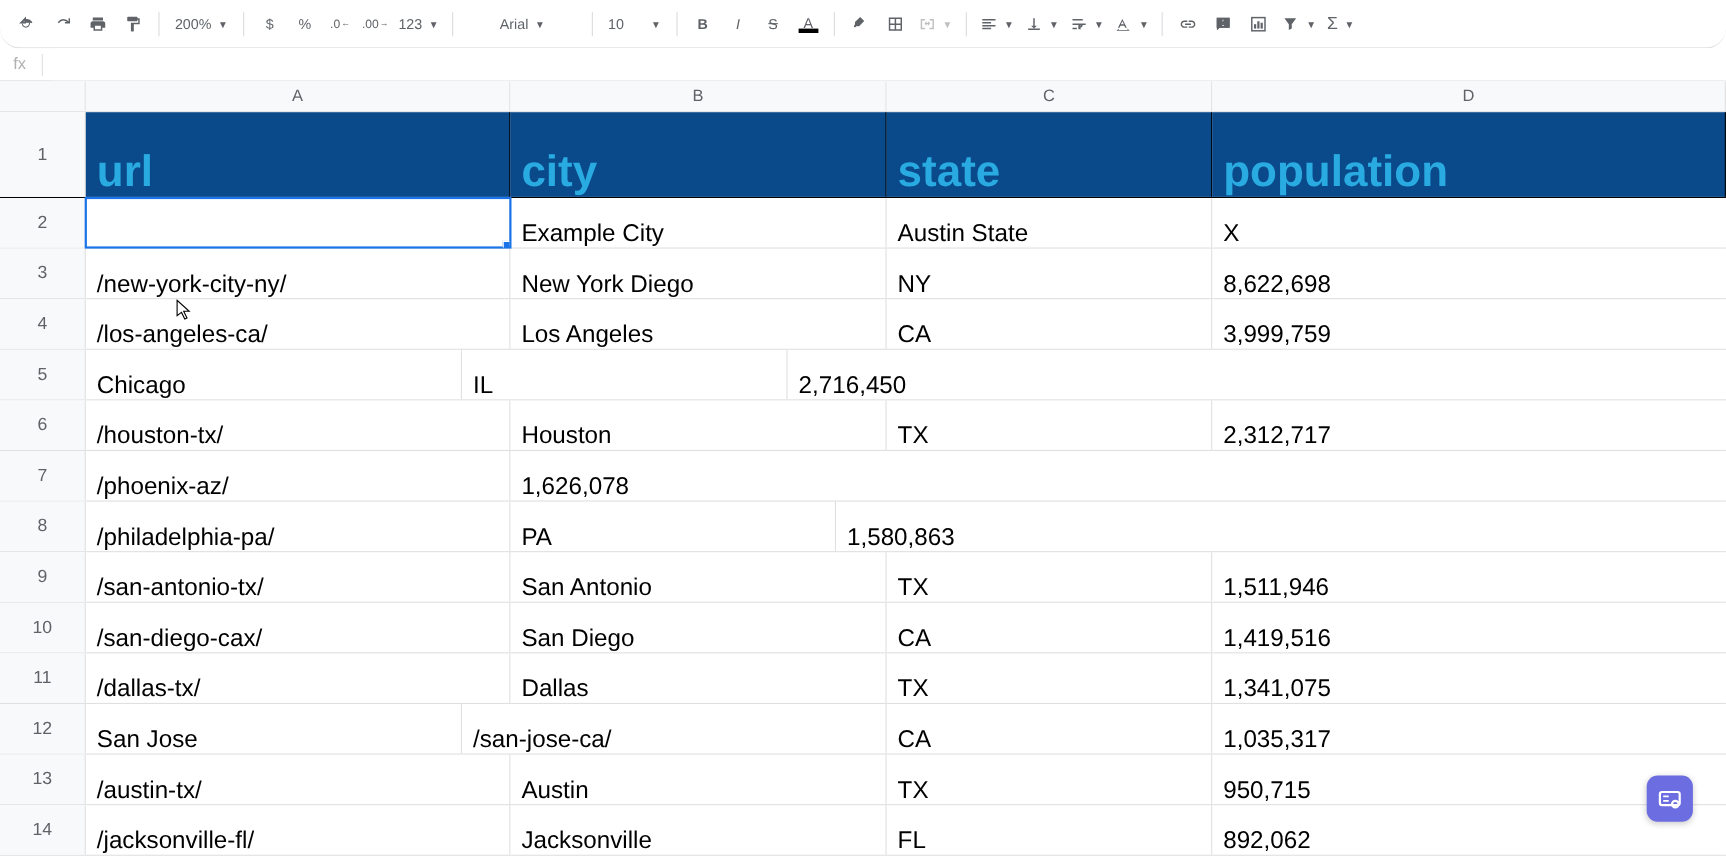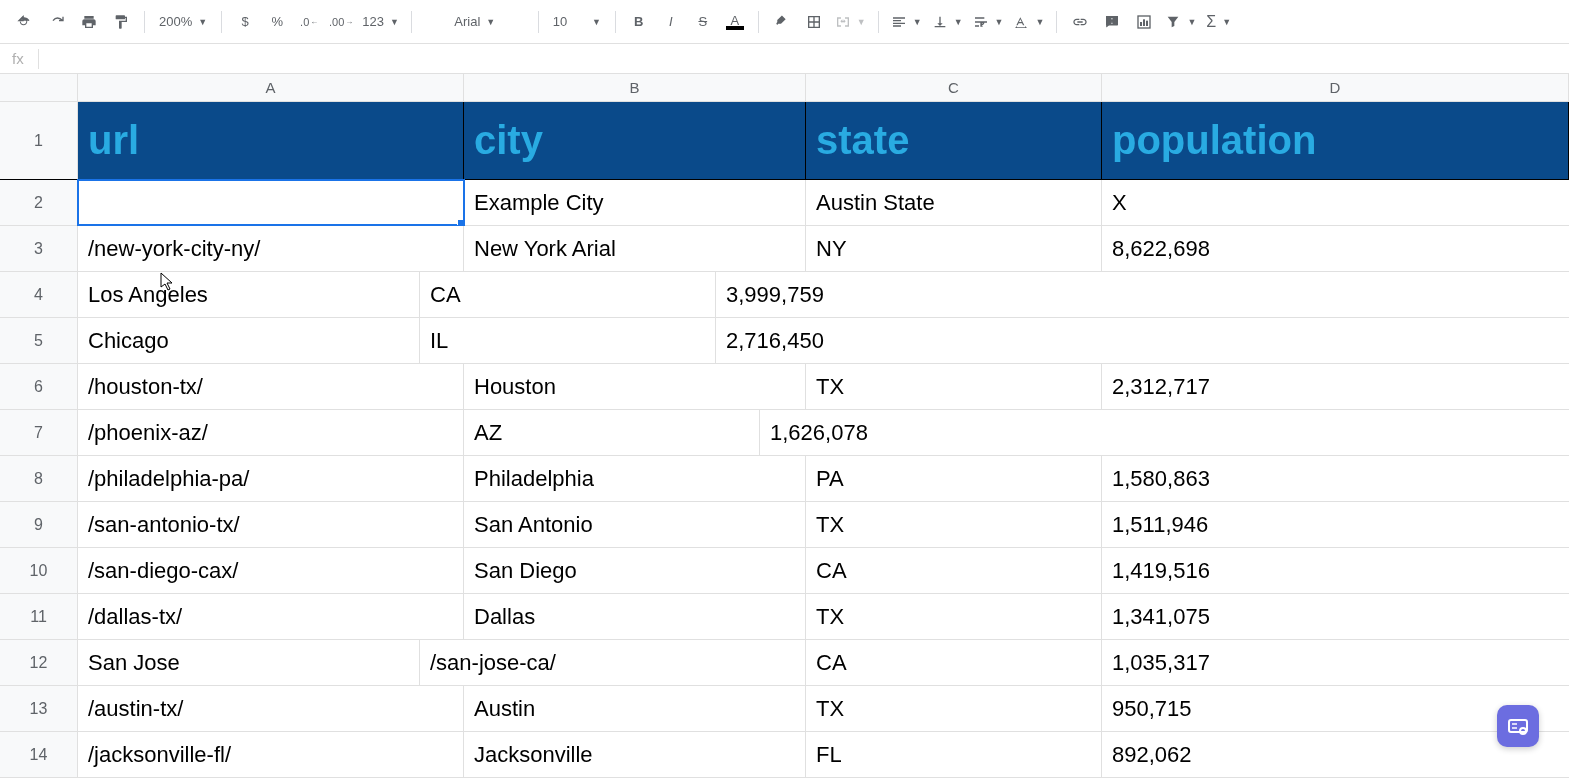--- a/index.html
+++ b/index.html
@@ -13,20 +13,21 @@
   }
   .toolbar {
     height: 44px;
     border-bottom: 1px solid #e0e0e0;
     display: flex;
     align-items: center;
     padding: 0 10px;
     gap: 2px;
     font-size: 13px;
     color: #5f6368;
+    border-radius: 18px;
   }
   .tb-btn {
     display: flex;
     align-items: center;
     justify-content: center;
     width: 30px;
     height: 30px;
     border-radius: 4px;
     cursor: pointer;
   }
@@ -114,21 +115,21 @@
     align-items: center;
     justify-content: center;
     font-size: 16px;
     color: #5f6368;
     background: #f8f9fa;
   }
   .cell {
     border-right: 1px solid #e0e0e0;
     padding: 0 10px;
     display: flex;
-    align-items: center;
+    align-items: flex-end;
     font-size: 22px;
     color: #000;
     overflow: hidden;
     white-space: nowrap;
   }
   .cell.header-cell {
     background: #0a4a8a;
     color: #29abe2;
     font-weight: bold;
     font-size: 40px;
@@ -395,33 +396,36 @@
   </div>
 
   <div class="row">
     <div class="row-header">
         <span>3</span>
       </div>
     <div class="cell col-A">
         <span>/new-york-city-ny/</span>
       </div>
     <div class="cell col-B">
-        <span>New York Arial</span>
+        <span>New York Diego</span>
       </div>
     <div class="cell col-C">
         <span>NY</span>
       </div>
     <div class="cell col-D">
         <span>8,622,698</span>
       </div>
   </div>
   <div class="row">
     <div class="row-header">
         <span>4</span>
       </div>
+    <div class="cell col-A">
+        <span>/los-angeles-ca/</span>
+      </div>
     <div class="cell col-B">
         <span>Los Angeles</span>
       </div>
     <div class="cell col-C">
         <span>CA</span>
       </div>
     <div class="cell col-D">
         <span>3,999,759</span>
       </div>
   </div>
@@ -456,36 +460,30 @@
         <span>2,312,717</span>
       </div>
   </div>
   <div class="row">
     <div class="row-header">
         <span>7</span>
       </div>
     <div class="cell col-A">
         <span>/phoenix-az/</span>
       </div>
-    <div class="cell col-C">
-        <span>AZ</span>
-      </div>
     <div class="cell col-D">
         <span>1,626,078</span>
       </div>
   </div>
   <div class="row">
     <div class="row-header">
         <span>8</span>
       </div>
     <div class="cell col-A">
         <span>/philadelphia-pa/</span>
-      </div>
-    <div class="cell col-B">
-        <span>Philadelphia</span>
       </div>
     <div class="cell col-C">
         <span>PA</span>
       </div>
     <div class="cell col-D">
         <span>1,580,863</span>
       </div>
   </div>
   <div class="row">
     <div class="row-header">

